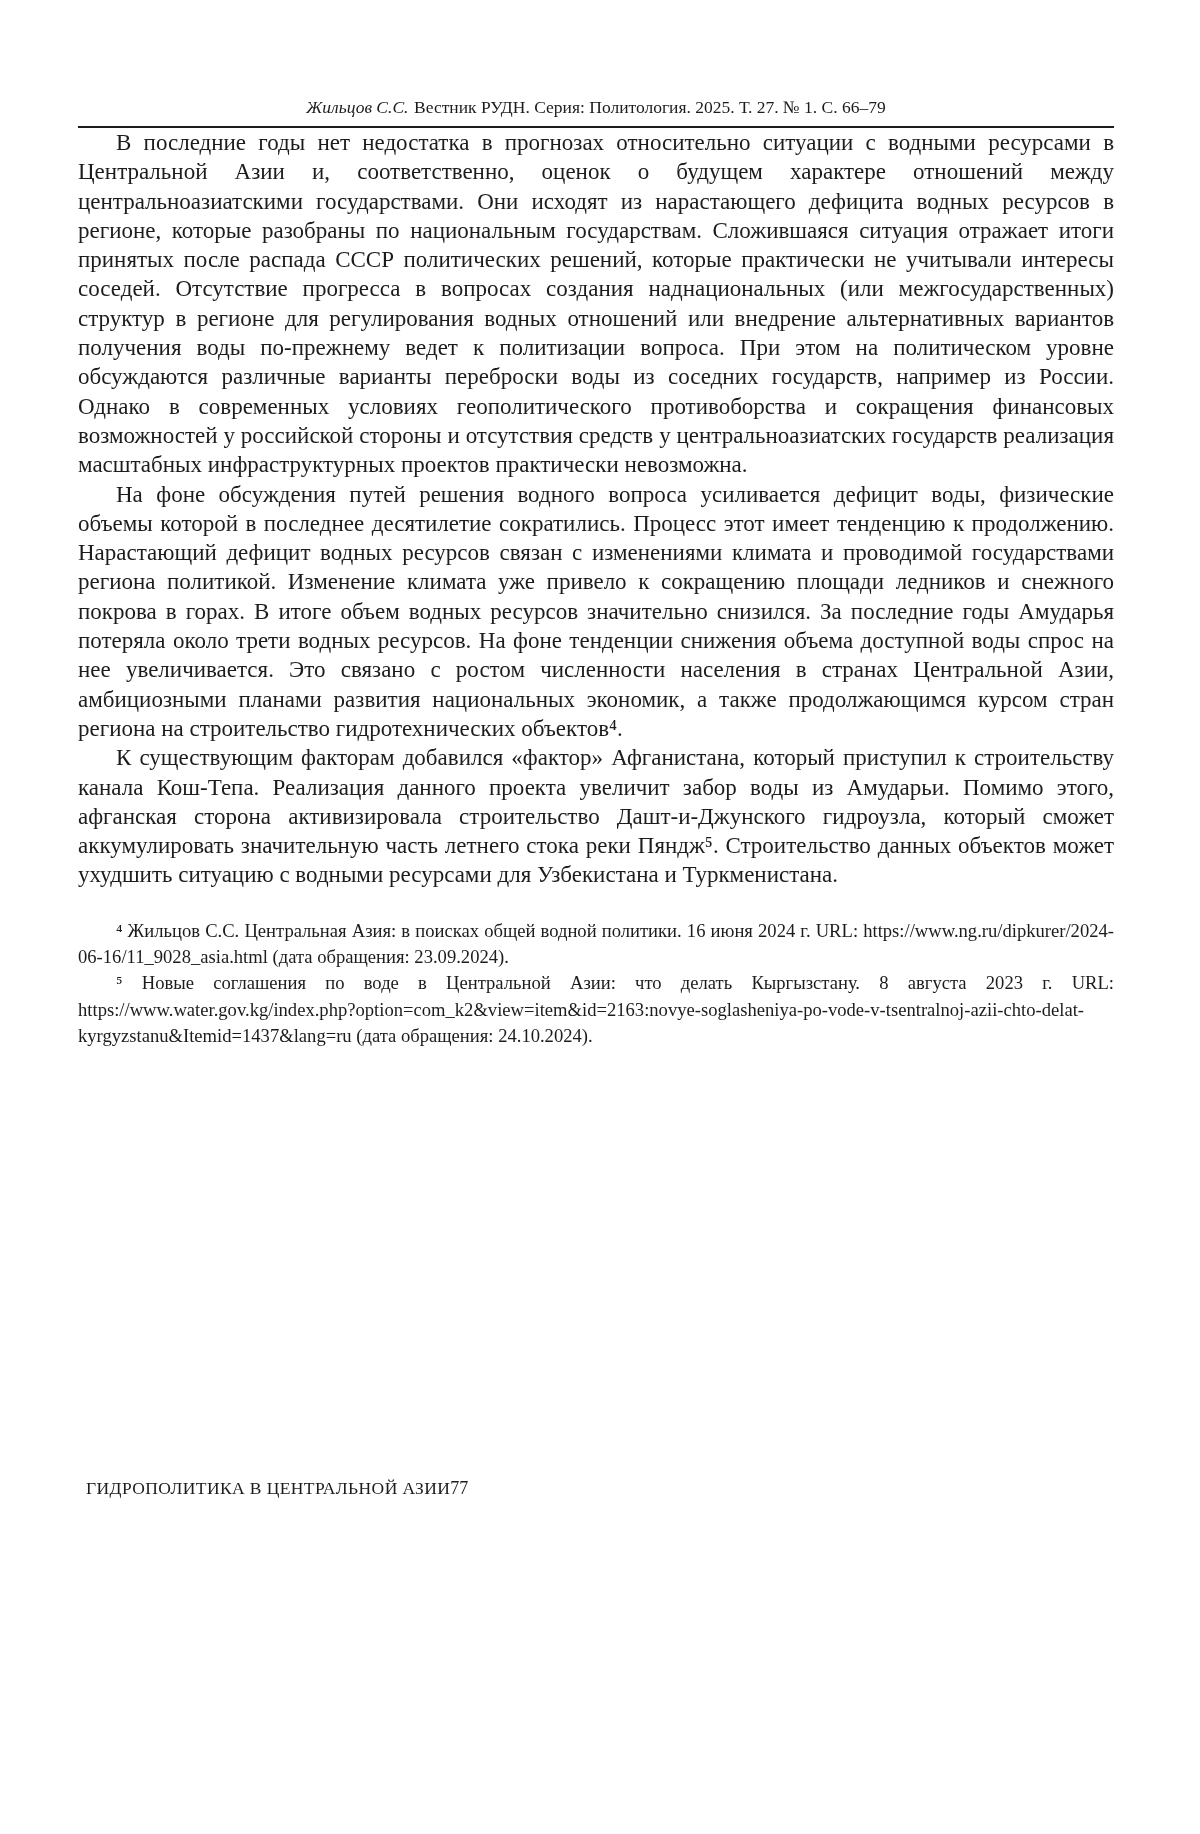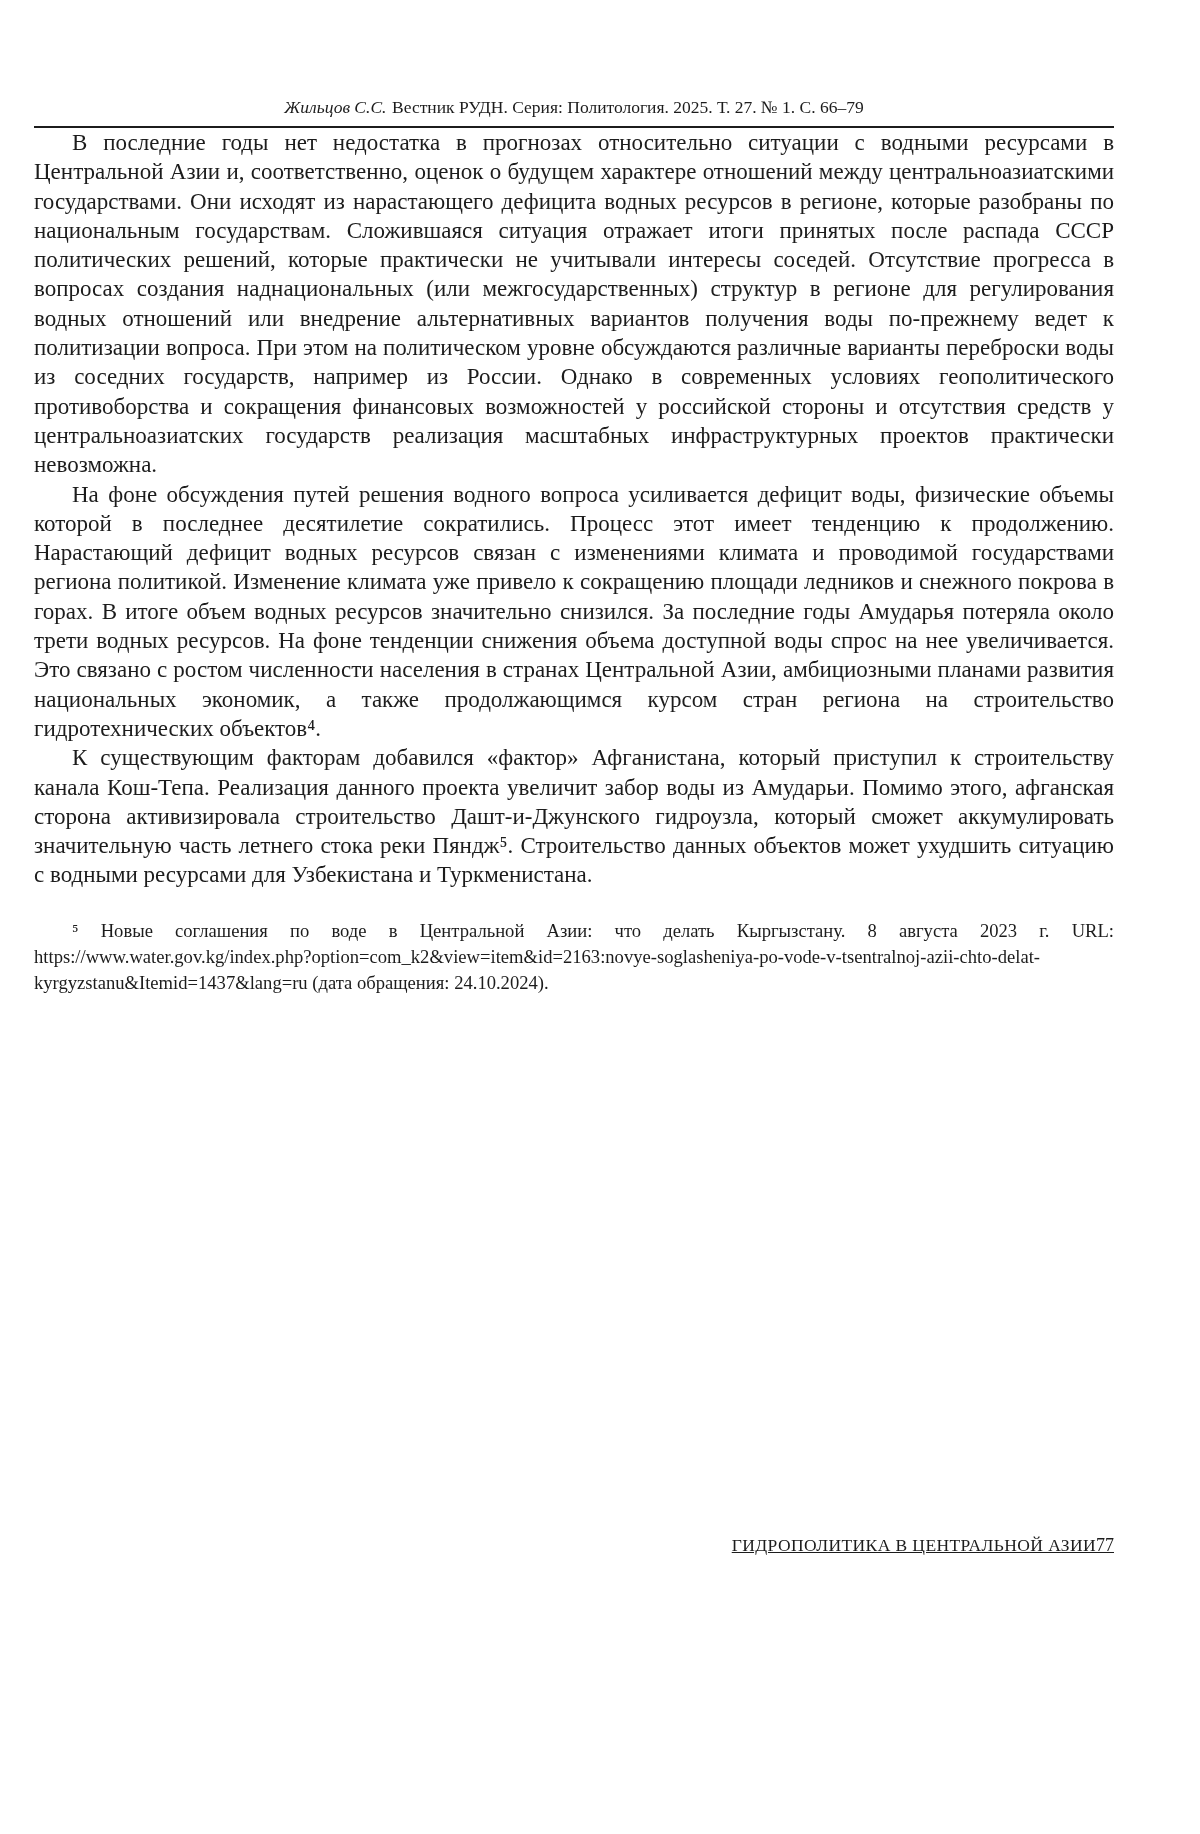--- a/index.html
+++ b/index.html
@@ -6,21 +6,21 @@
     margin: 0;
     padding: 0;
     background: #ffffff;
   }
   .page {
     position: relative;
     width: 1200px;
     height: 1834px;
     box-sizing: border-box;
     background: #ffffff;
-    padding: 96px 86px 0 34px;
+    padding: 96px 86px 0 78px;
     font-family: "Liberation Serif", "DejaVu Serif", serif;
     color: #1c1c1c;
     overflow: hidden;
   }
   .running-header {
     text-align: center;
     font-size: 17.5px;
     line-height: 22px;
     white-space: nowrap;
   }
@@ -57,27 +57,26 @@
     margin: 0;
     font-size: 18.6px;
     line-height: 26.3px;
     text-align: justify;
     text-indent: 38px;
     overflow-wrap: break-word;
     hyphens: auto;
   }
   .page-footer {
     position: absolute;
-    top: 1535px;
+    top: 1478px;
     left: 86px;
     right: 86px;
     display: flex;
-    justify-content: flex-end;
+    justify-content: flex-start;
     align-items: baseline;
-    text-decoration: underline;
   }
   .page-footer .running-title {
     font-size: 17.5px;
     letter-spacing: 0.4px;
   }
   .page-footer .page-number {
     font-size: 18px;
   }
 </style>
 </head>
@@ -90,20 +89,21 @@
   <div class="header-rule"></div>
 
 
   <div class="body-text">
     <p>В последние годы нет недостатка в прогнозах относительно ситуации с водными ресурсами в Центральной Азии и, соответственно, оценок о будущем характере отношений между центральноазиатскими государствами. Они исходят из нарастающего дефицита водных ресурсов в регионе, которые разобраны по национальным государствам. Сложившаяся ситуация отражает итоги принятых после распада СССР политических решений, которые практически не учитывали интересы соседей. Отсутствие прогресса в вопросах создания наднациональных (или межгосударственных) структур в регионе для регулирования водных отношений или внедрение альтернативных вариантов получения воды по-прежнему ведет к политизации вопроса. При этом на политическом уровне обсуждаются различные варианты переброски воды из соседних государств, например из России. Однако в современных условиях геополитического противоборства и сокращения финансовых возможностей у российской стороны и отсутствия средств у центральноазиатских государств реализация масштабных инфраструктурных проектов практически невозможна.</p>
     <p>На фоне обсуждения путей решения водного вопроса усиливается дефицит воды, физические объемы которой в последнее десятилетие сократились. Процесс этот имеет тенденцию к продолжению. Нарастающий дефицит водных ресурсов связан с изменениями климата и проводимой государствами региона политикой. Изменение климата уже привело к сокращению площади ледников и снежного покрова в горах. В итоге объем водных ресурсов значительно снизился. За последние годы Амударья потеряла около трети водных ресурсов. На фоне тенденции снижения объема доступной воды спрос на нее увеличивается. Это связано с ростом численности населения в странах Центральной Азии, амбициозными планами развития национальных экономик, а также продолжающимся курсом стран региона на строительство гидротехнических объектов⁴.</p>
     <p>К существующим факторам добавился «фактор» Афганистана, который приступил к строительству канала Кош-Тепа. Реализация данного проекта увеличит забор воды из Амударьи. Помимо этого, афганская сторона активизировала строительство Дашт-и-Джунского гидроузла, который сможет аккумулировать значительную часть летнего стока реки Пяндж⁵. Строительство данных объектов может ухудшить ситуацию с водными ресурсами для Узбекистана и Туркменистана.</p>
   </div>
 
   <div class="footnotes">
+    <p class="footnote">⁴ Жильцов С.С. Центральная Азия: в поисках общей водной политики. 16 июня 2024 г. URL: https://www.ng.ru/dipkurer/2024-06-16/11_9028_asia.html (дата обращения: 23.09.2024).</p>
     <p class="footnote">⁵ Новые соглашения по воде в Центральной Азии: что делать Кыргызстану. 8 августа 2023 г. URL: https://www.water.gov.kg/index.php?option=com_k2&amp;view=item&amp;id=2163:novye-soglasheniya-po-vode-v-tsentralnoj-azii-chto-delat-kyrgyzstanu&amp;Itemid=1437&amp;lang=ru (дата обращения: 24.10.2024).</p>
   </div>
 
   <div class="page-footer">
     <span class="running-title">ГИДРОПОЛИТИКА В ЦЕНТРАЛЬНОЙ АЗИИ</span>
     <span class="page-number">77</span>
   </div>
 
 </div>
 

